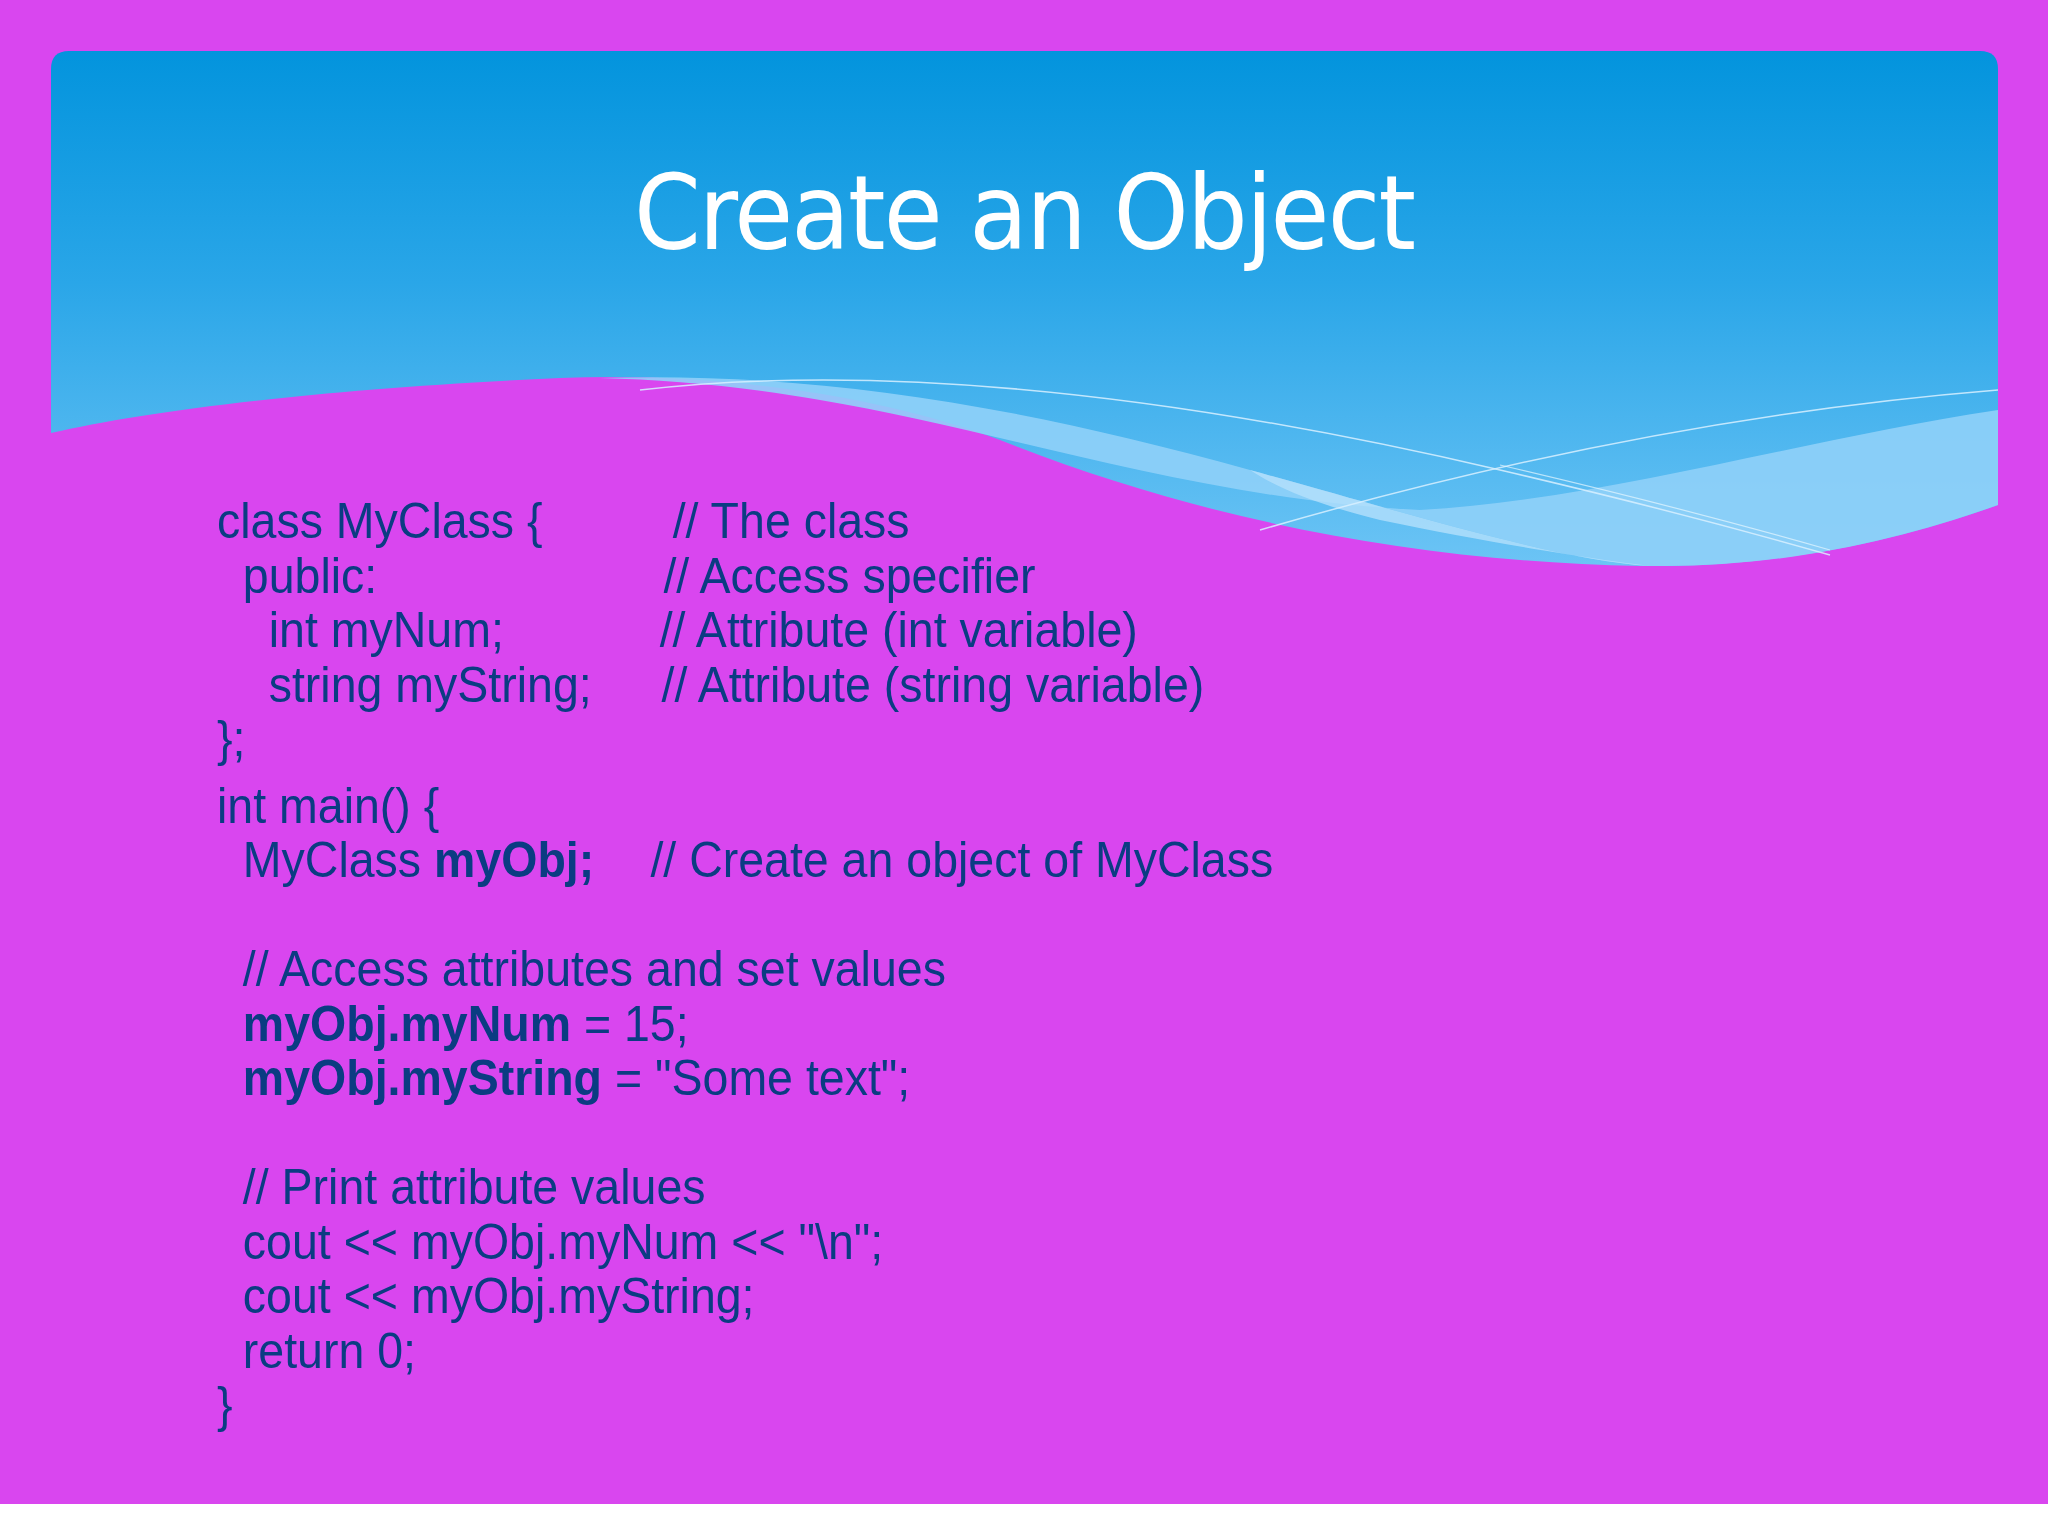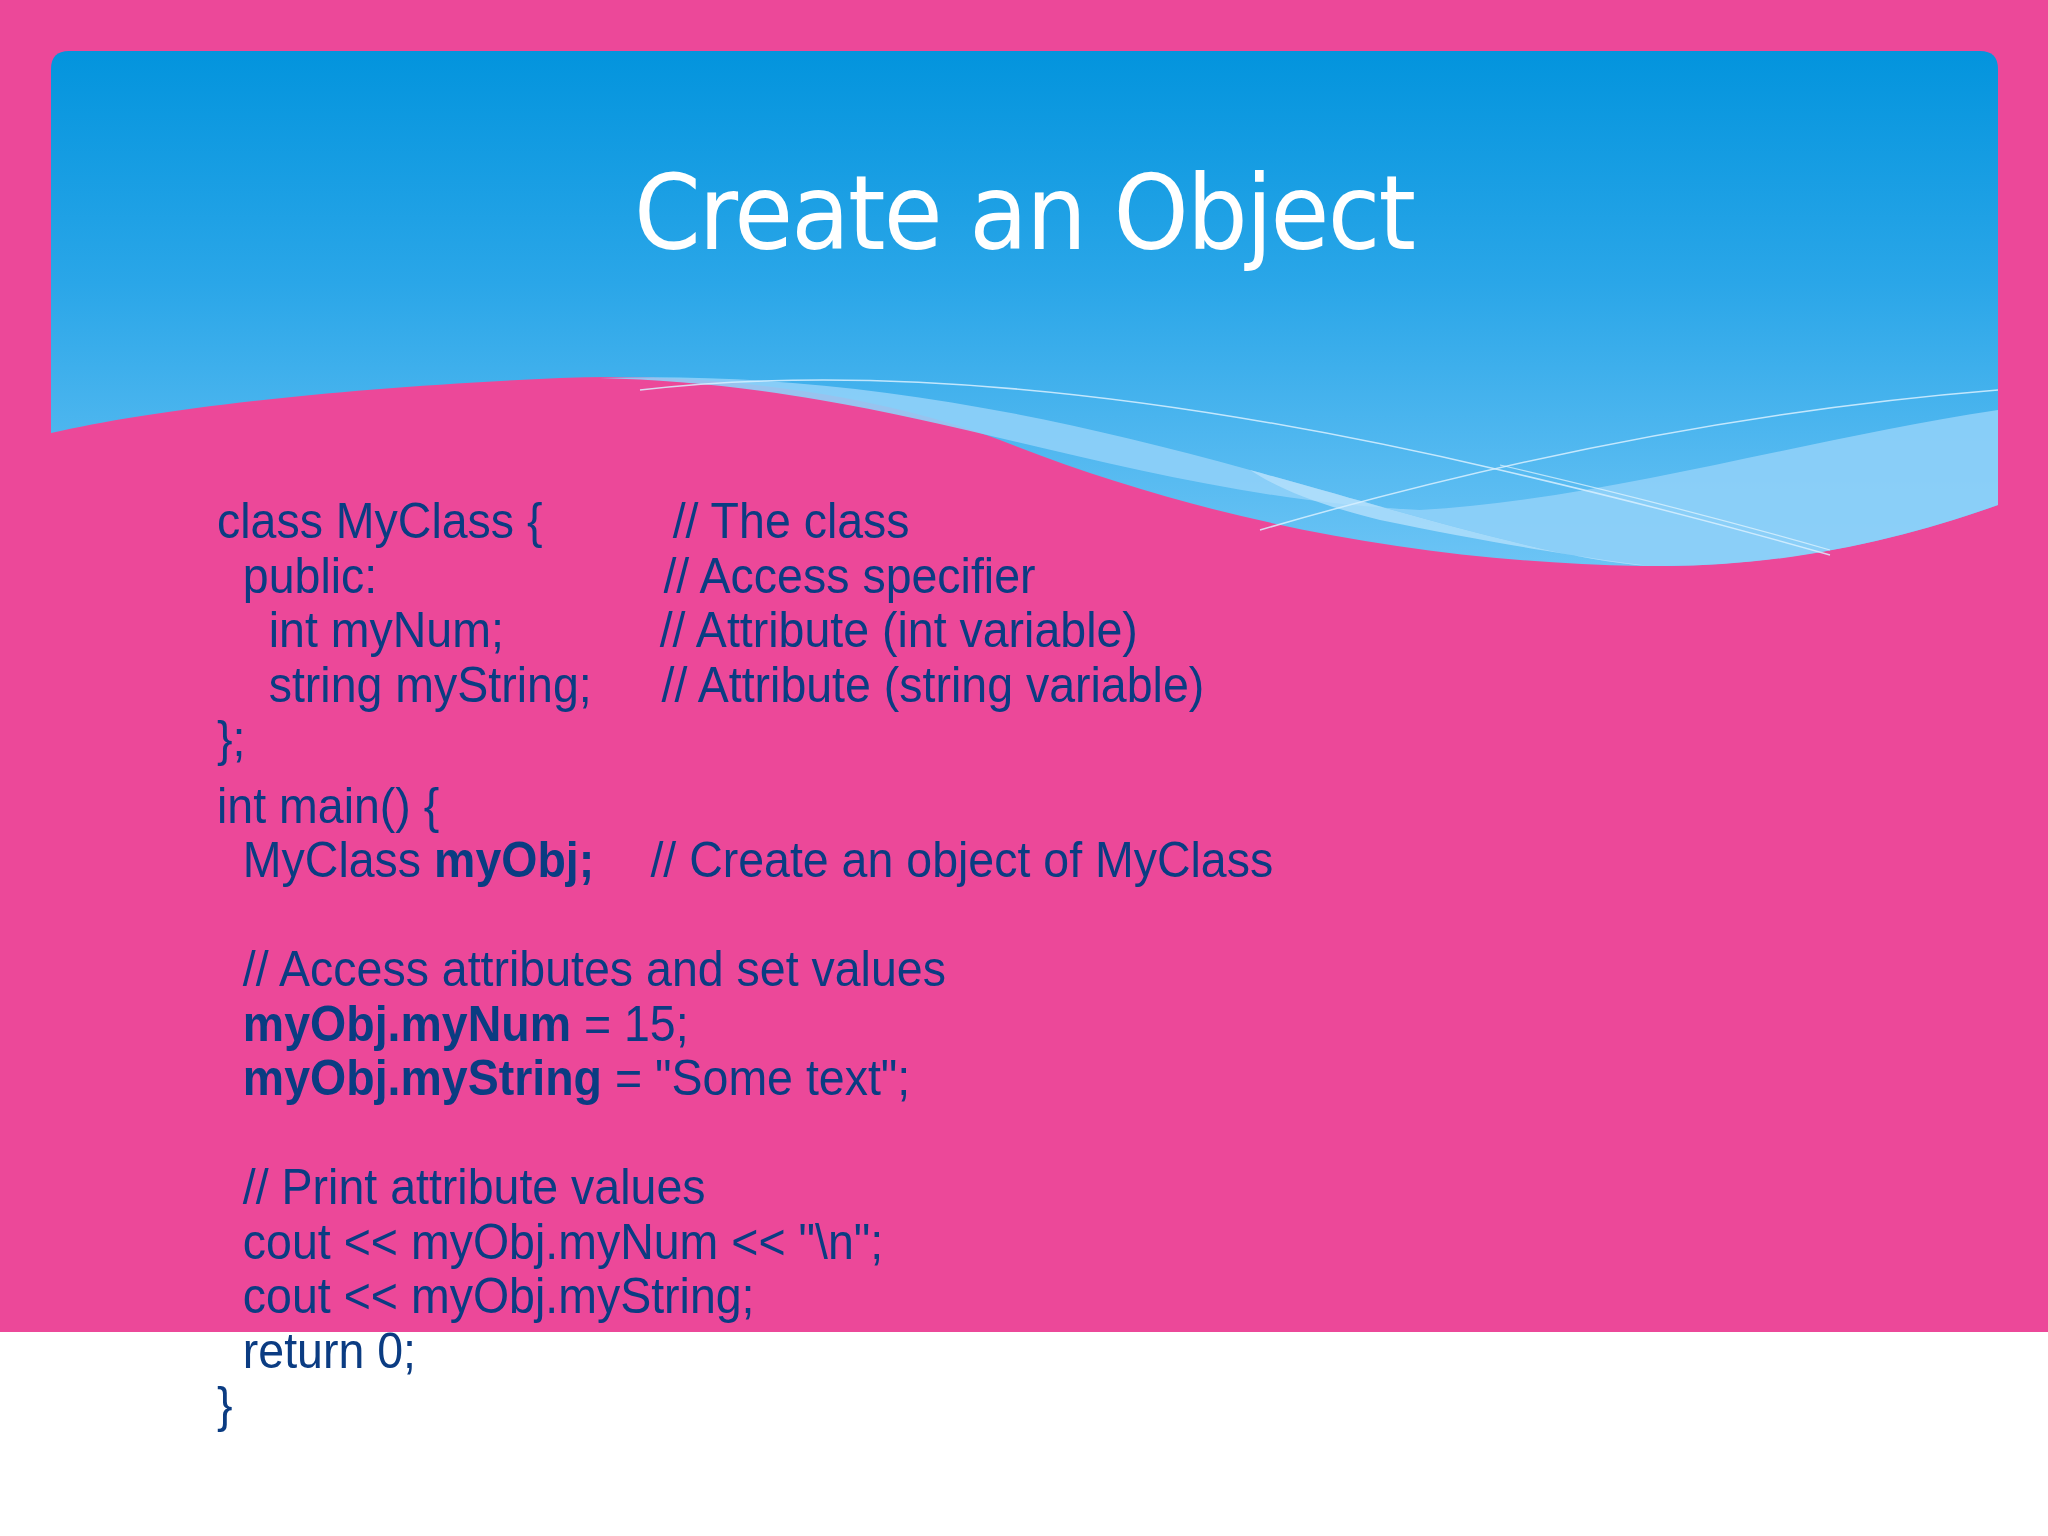--- a/index.html
+++ b/index.html
@@ -6,22 +6,22 @@
       margin: 0;
       padding: 0;
       width: 2048px;
       height: 1536px;
       background: #ffffff;
       overflow: hidden;
     }
     .slide {
       position: relative;
       width: 2048px;
-      height: 1332px;
-      background: #ec4899;
+      height: 1504px;
+      background: #d946ef;
       font-family: "Liberation Sans", "DejaVu Sans", sans-serif;
     }
     .banner-svg {
       position: absolute;
       left: 0;
       top: 0;
       width: 2048px;
       height: 620px;
     }
     .title {

